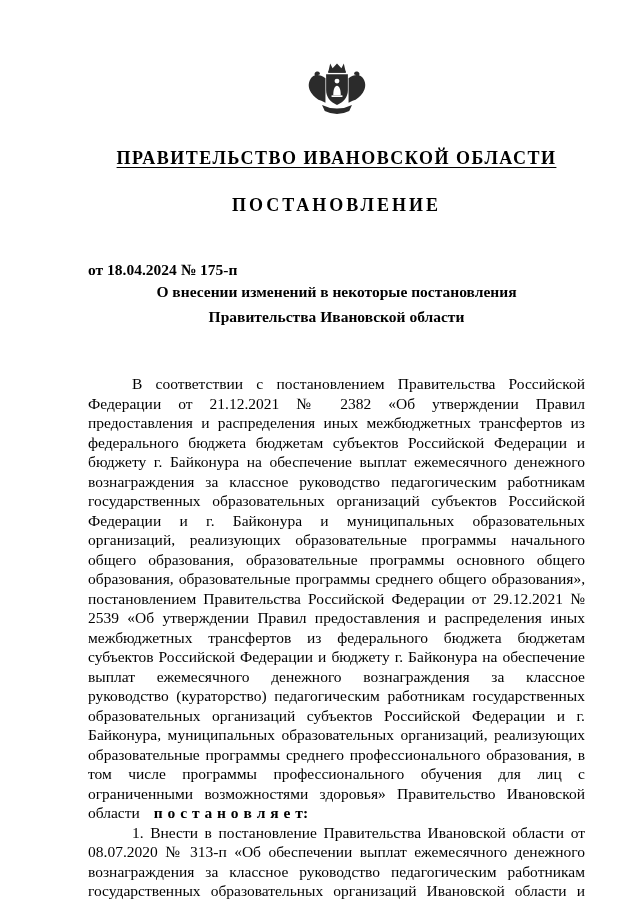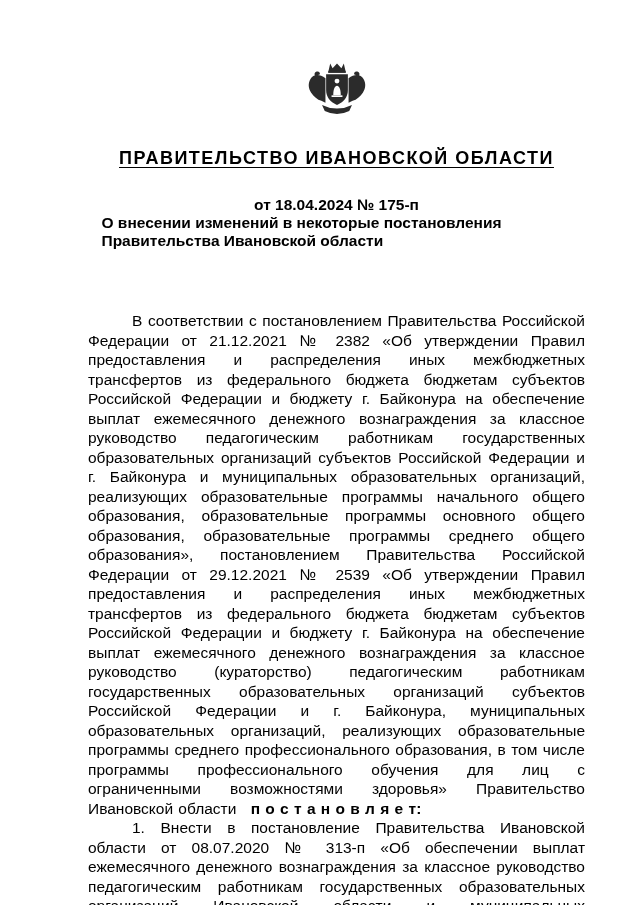--- a/index.html
+++ b/index.html
@@ -4,21 +4,21 @@
 <style>
   * { margin: 0; padding: 0; box-sizing: border-box; }
   html, body { background: #ffffff; }
   .page {
     position: relative;
     width: 640px;
     height: 905px;
     margin: 0 auto;
     background: #ffffff;
     color: #000000;
-    font-family: Liberation Sans, sans-serif;
+    font-family: Liberation Serif, serif;
     overflow: hidden;
   }
   .content {
     padding: 60px 55px 30px 88px; 
   }
   .emblem-wrap {
     text-align: center;
     margin-bottom: 16px;
   }
   .emblem-wrap svg { display: inline-block; }
@@ -33,39 +33,39 @@
     white-space: nowrap;
   }
   .doc-type {
     text-align: center;
     font-weight: bold;
     font-size: 18px;
     letter-spacing: 3px;
     margin-bottom: 44px;
   }
   .date-number {
-    text-align: center;
+    text-align: left;
     font-weight: bold;
     font-size: 15.5px;
     line-height: 19px;
   }
   .city {
     text-align: center;
     font-weight: bold;
     font-size: 15.5px;
     line-height: 19px;
     margin-bottom: 24px;
   }
   .subject {
-    text-align: left;
+    text-align: center;
     font-weight: bold;
     font-size: 15.5px;
-    line-height: 18px;
+    line-height: 25px;
     max-width: 470px;
-    margin: 0 auto 61px auto;
+    margin: 0 auto 45px auto;
   }
   .para {
     text-align: justify;
     font-size: 15.5px;
     line-height: 19.5px;
     text-indent: 44px;
     word-spacing: 1px;
   }
   .para + .para { margin-top: 0; }
   .resolve { font-weight: bold; margin-left: 9px; }
@@ -93,20 +93,21 @@
         <circle cx="60" cy="31" r="3.6" fill="#ffffff"></circle>
         <path d="M54.5 52 c0 -9 2.2 -14 5.5 -14 c3.3 0 5.5 5 5.5 14 z" fill="#ffffff"></path>
         <rect x="52" y="52" width="16" height="2.4" fill="#ffffff"></rect>
 
         <path d="M38 66 q22 11 44 0 l-4 9 q-18 9 -36 0 z" fill="#2b2b2b"></path>
       </svg>
     </div>
 
     <div class="org-name">ПРАВИТЕЛЬСТВО ИВАНОВСКОЙ ОБЛАСТИ</div>
 
+    <div class="doc-type">ПОСТАНОВЛЕНИЕ</div>
 
     <div class="date-number">от 18.04.2024 № 175-п</div>
 
 
     <div class="subject">О внесении изменений в некоторые постановления Правительства Ивановской области</div>
 
     <p class="para"><span>В соответствии с постановлением Правительства Российской Федерации от 21.12.2021 № 2382 «Об утверждении Правил предоставления и распределения иных межбюджетных трансфертов из федерального бюджета бюджетам субъектов Российской Федерации и бюджету г. Байконура на обеспечение выплат ежемесячного денежного вознаграждения за классное руководство педагогическим работникам государственных образовательных организаций субъектов Российской Федерации и г. Байконура и муниципальных образовательных организаций, реализующих образовательные программы начального общего образования, образовательные программы основного общего образования, образовательные программы среднего общего образования», постановлением Правительства Российской Федерации от 29.12.2021 № 2539 «Об утверждении Правил предоставления и распределения иных межбюджетных трансфертов из федерального бюджета бюджетам субъектов Российской Федерации и бюджету г. Байконура на обеспечение выплат ежемесячного денежного вознаграждения за классное руководство (кураторство) педагогическим работникам государственных образовательных организаций субъектов Российской Федерации и г. Байконура, муниципальных образовательных организаций, реализующих образовательные программы среднего профессионального образования, в том числе программы профессионального обучения для лиц с ограниченными возможностями здоровья» Правительство Ивановской области</span> <b class="resolve">п о с т а н о в л я е т:</b></p>
 
     <p class="para">1. Внести в постановление Правительства Ивановской области от 08.07.2020 № 313-п «Об обеспечении выплат ежемесячного денежного вознаграждения за классное руководство педагогическим работникам государственных образовательных организаций Ивановской области и муниципальных образовательных организаций, реализующих</p>
 

